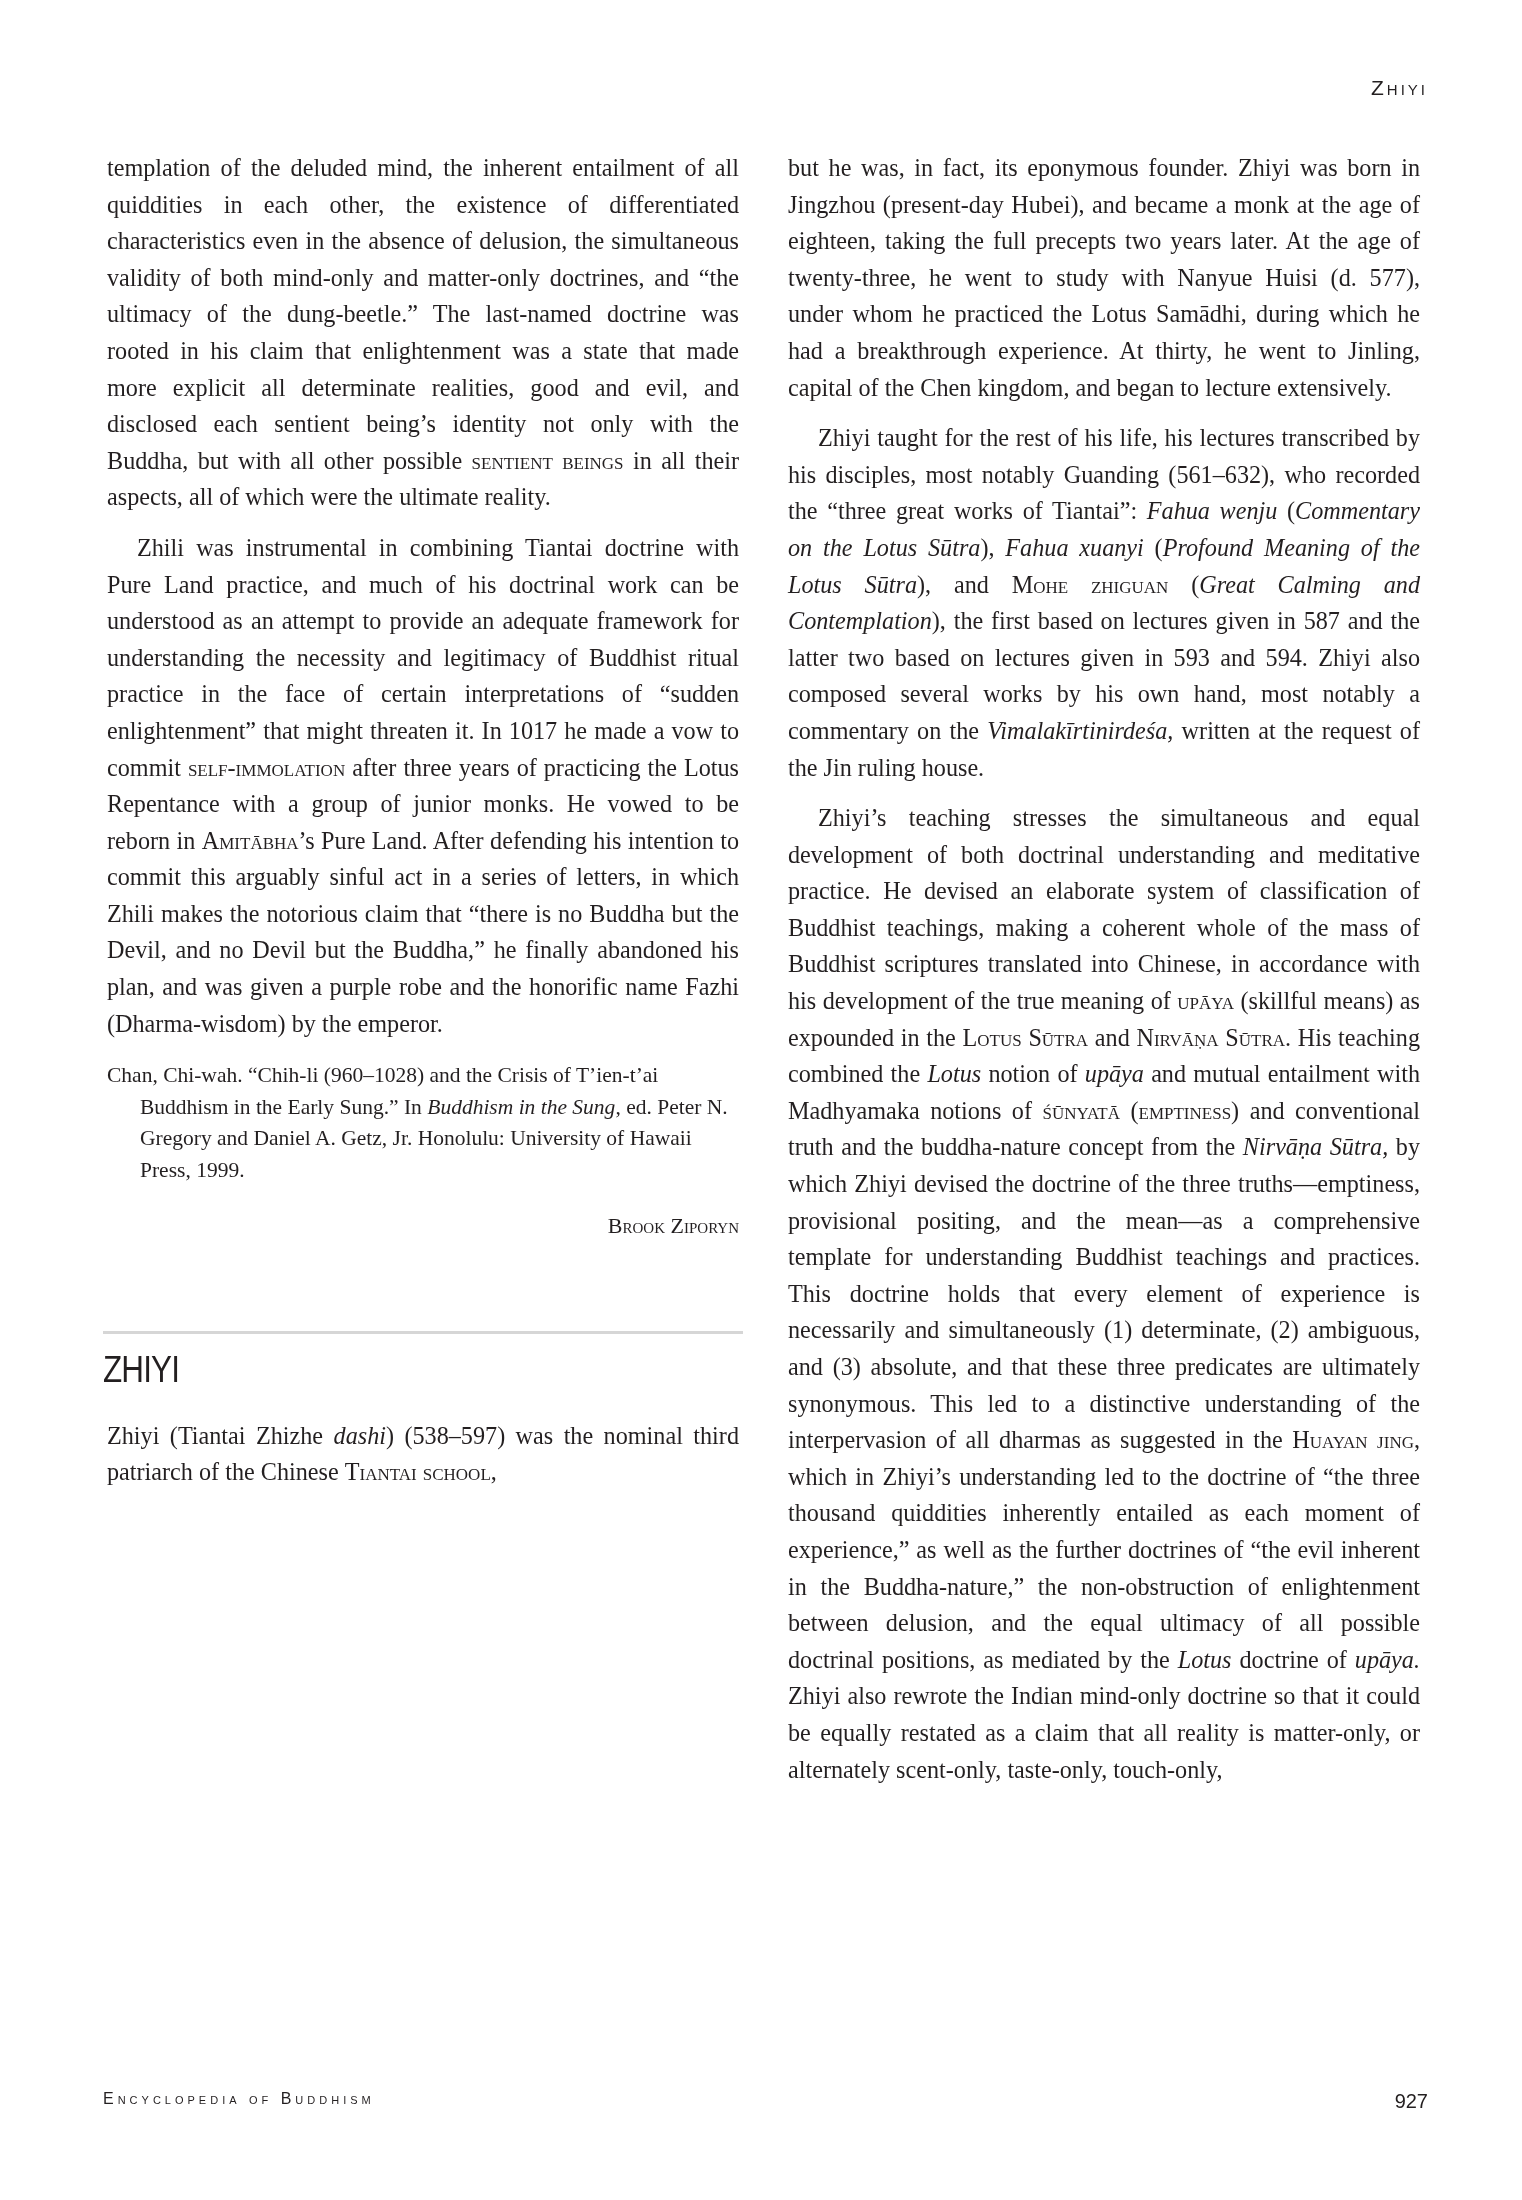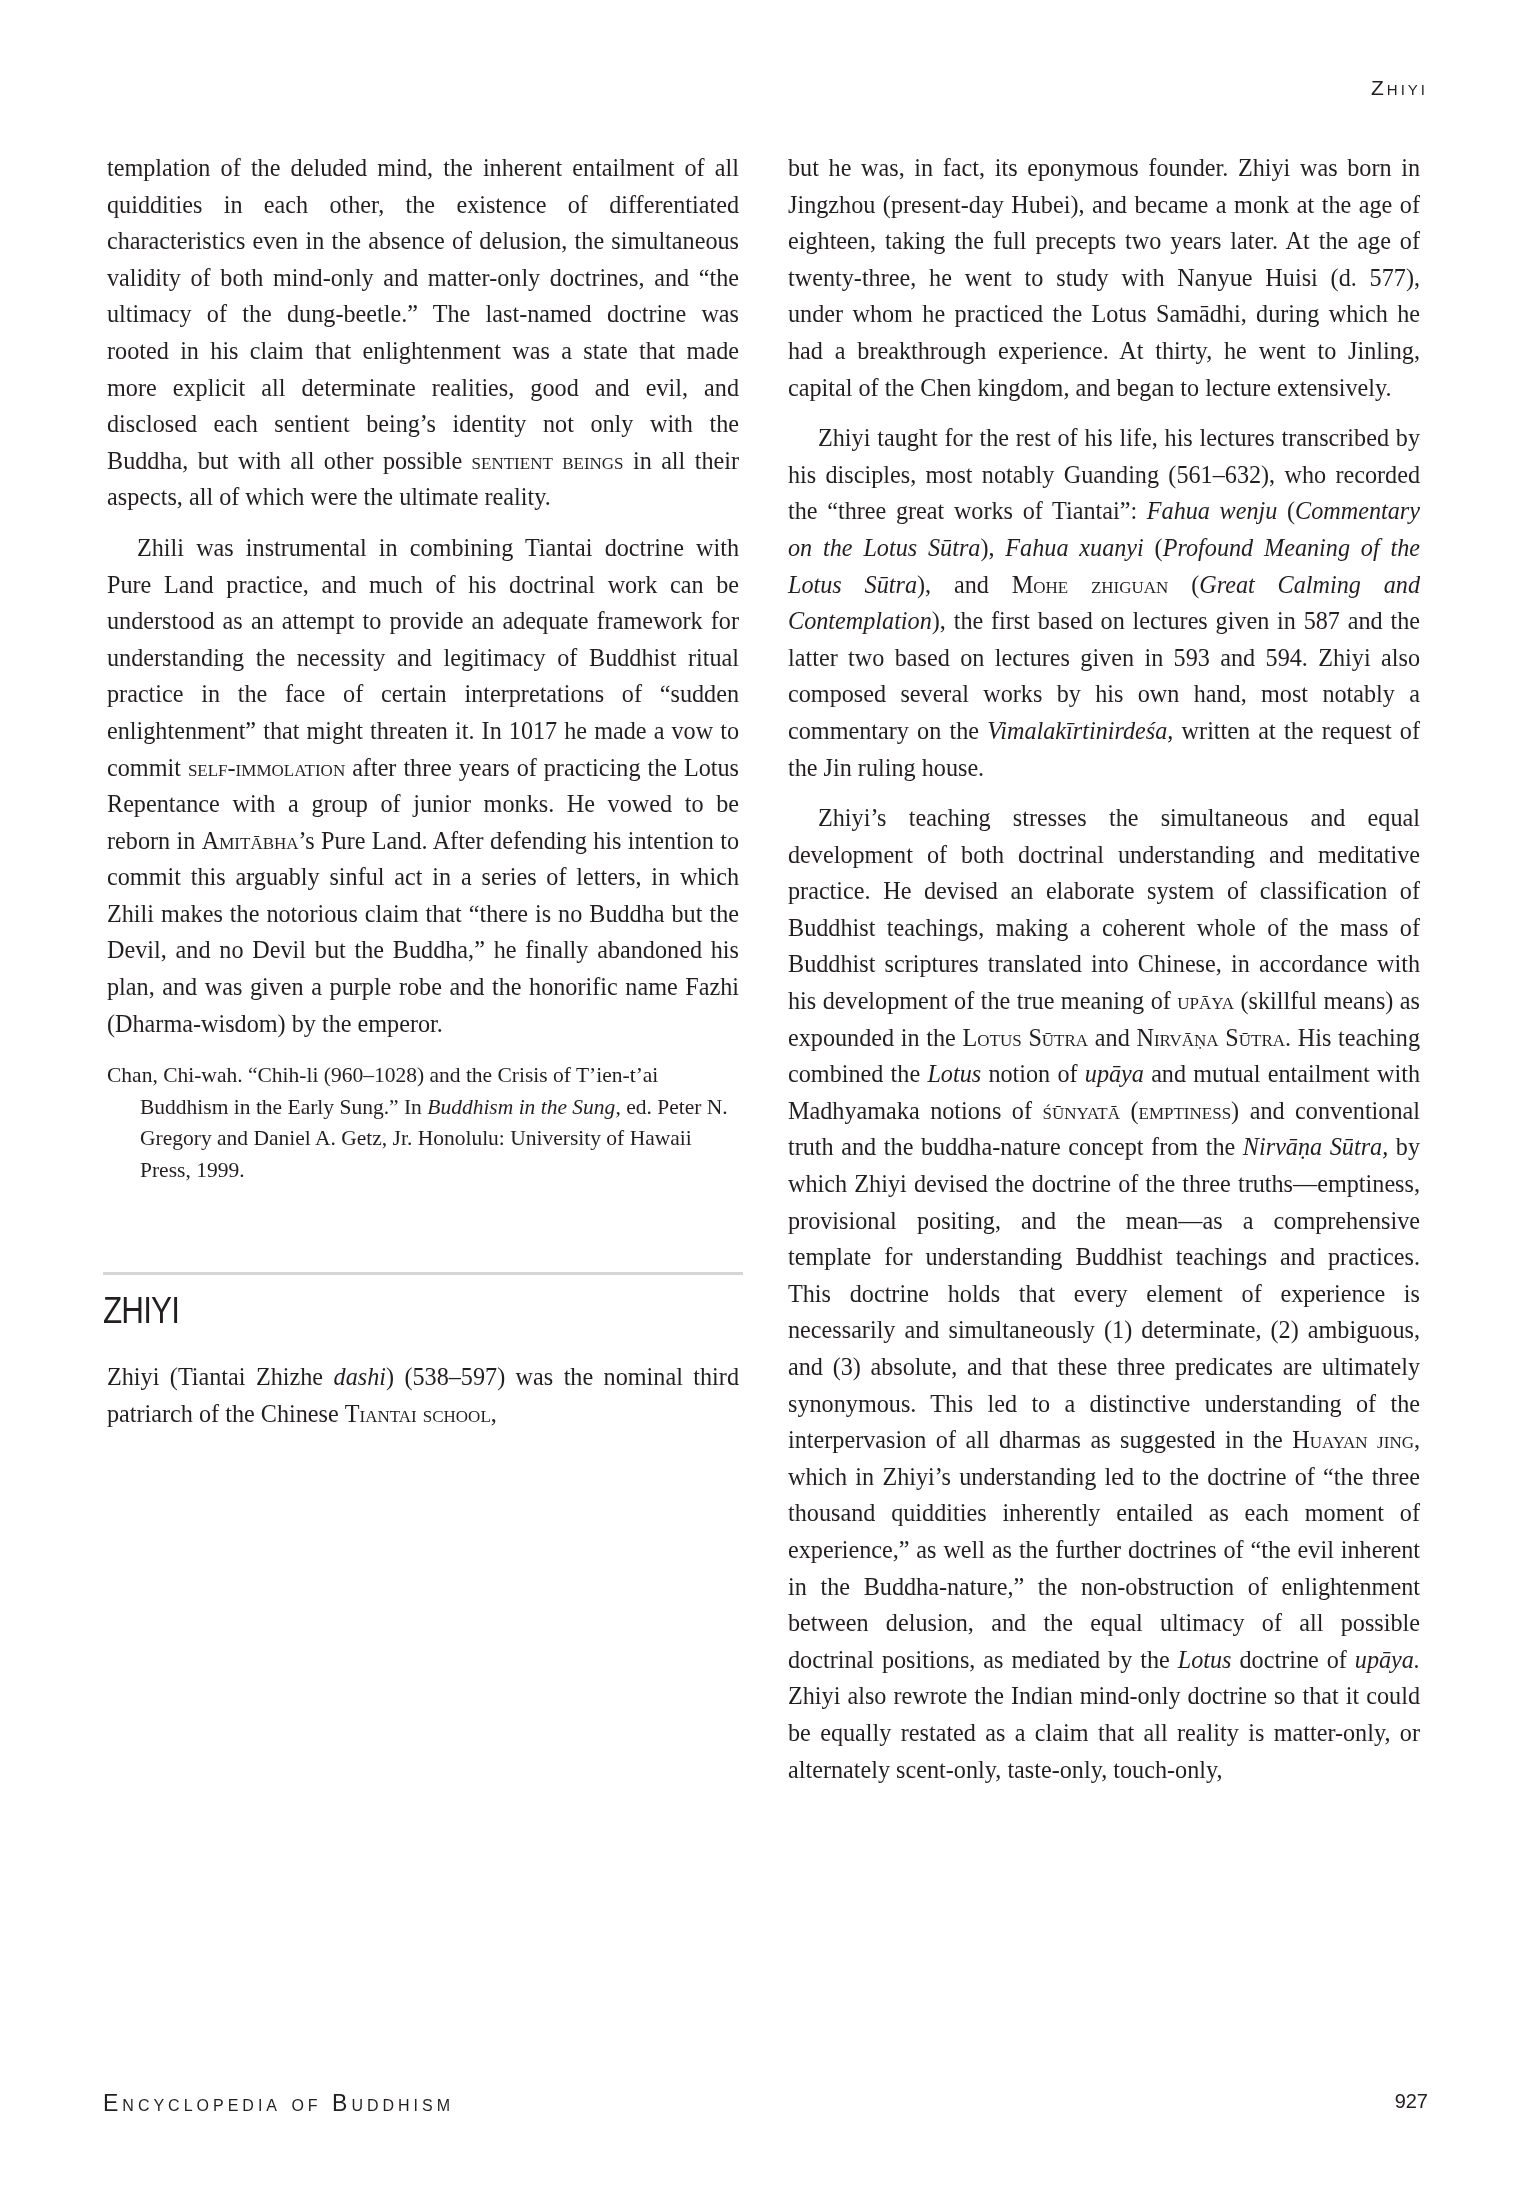--- a/index.html
+++ b/index.html
@@ -41,31 +41,32 @@
   <p><span>templation of the deluded mind, the inherent entailment of all quiddities in each other, the existence of differentiated characteristics even in the absence of delusion, the simultaneous validity of both mind-only and matter-only doctrines, and “the ultimacy of the dung-beetle.” The last-named doctrine was rooted in his claim that enlightenment was a state that made more explicit all determinate realities, good and evil, and disclosed each sentient being’s identity not only with the Buddha, but with all other possible</span> <span class="sc">sentient beings</span> <span>in all their aspects, all of which were the ultimate reality.</span></p>
 
   <p class="indent gap"><span>Zhili was instrumental in combining Tiantai doctrine with Pure Land practice, and much of his doctrinal work can be understood as an attempt to provide an adequate framework for understanding the necessity and legitimacy of Buddhist ritual practice in the face of certain interpretations of “sudden enlightenment” that might threaten it. In 1017 he made a vow to commit</span> <span class="sc">self-immolation</span> <span>after three years of practicing the Lotus Repentance with a group of junior monks. He vowed to be reborn in</span> <span class="sc">Amitābha</span><span>’s Pure Land. After defending his intention to commit this arguably sinful act in a series of letters, in which Zhili makes the notorious claim that “there is no Buddha but the Devil, and no Devil but the Buddha,” he finally abandoned his plan, and was given a purple robe and the honorific name Fazhi (Dharma-wisdom) by the emperor.</span></p>
 
 
 
   <div class="bib">
     <p class="entry"><span>Chan, Chi-wah. “Chih-li (960–1028) and the Crisis of T’ien-t’ai Buddhism in the Early Sung.” In </span><i>Buddhism in the Sung</i><span>, ed. Peter N. Gregory and Daniel A. Getz, Jr. Honolulu: University of Hawaii Press, 1999.</span></p>
   </div>
 
+  <p class="author-sig sc">Brook Ziporyn</p>
 
   <div class="divider"></div>
   <h2 class="entry-title">ZHIYI</h2>
 
   <p class="entry-first"><span>Zhiyi (Tiantai Zhizhe </span><i>dashi</i><span>) (538–597) was the nominal third patriarch of the Chinese </span><span class="sc">Tiantai school</span><span>,</span></p>
 </div>
 
 <div class="col right">
   <p>but he was, in fact, its eponymous founder. Zhiyi was born in Jingzhou (present-day Hubei), and became a monk at the age of eighteen, taking the full precepts two years later. At the age of twenty-three, he went to study with Nanyue Huisi (d. 577), under whom he practiced the Lotus Samādhi, during which he had a breakthrough experience. At thirty, he went to Jinling, capital of the Chen kingdom, and began to lecture extensively.</p>
 
   <p class="indent gap"><span>Zhiyi taught for the rest of his life, his lectures transcribed by his disciples, most notably Guanding (561–632), who recorded the “three great works of Tiantai”: </span><i>Fahua wenju</i><span> (</span><i>Commentary on the Lotus Sūtra</i><span>), </span><i>Fahua xuanyi</i><span> (</span><i>Profound Meaning of the Lotus Sūtra</i><span>), and </span><span class="sc">Mohe zhiguan</span><span> (</span><i>Great Calming and Contemplation</i><span>), the first based on lectures given in 587 and the latter two based on lectures given in 593 and 594. Zhiyi also composed several works by his own hand, most notably a commentary on the </span><i>Vimalakīrtinirdeśa,</i><span> written at the request of the Jin ruling house.</span></p>
 
   <p class="indent gap"><span>Zhiyi’s teaching stresses the simultaneous and equal development of both doctrinal understanding and meditative practice. He devised an elaborate system of classification of Buddhist teachings, making a coherent whole of the mass of Buddhist scriptures translated into Chinese, in accordance with his development of the true meaning of </span><span class="sc">upāya</span><span> (skillful means) as expounded in the </span><span class="sc">Lotus Sūtra</span><span> and </span><span class="sc">Nirvāṇa Sūtra</span><span>. His teaching combined the </span><i>Lotus</i><span> notion of </span><i>upāya</i><span> and mutual entailment with Madhyamaka notions of </span><span class="sc">śūnyatā</span><span> (</span><span class="sc">emptiness</span><span>) and conventional truth and the buddha-nature concept from the </span><i>Nirvāṇa Sūtra,</i><span> by which Zhiyi devised the doctrine of the three truths—emptiness, provisional positing, and the mean—as a comprehensive template for understanding Buddhist teachings and practices. This doctrine holds that every element of experience is necessarily and simultaneously (1) determinate, (2) ambiguous, and (3) absolute, and that these three predicates are ultimately synonymous. This led to a distinctive understanding of the interpervasion of all dharmas as suggested in the </span><span class="sc">Huayan jing</span><span>, which in Zhiyi’s understanding led to the doctrine of “the three thousand quiddities inherently entailed as each moment of experience,” as well as the further doctrines of “the evil inherent in the Buddha-nature,” the non-obstruction of enlightenment between delusion, and the equal ultimacy of all possible doctrinal positions, as mediated by the </span><i>Lotus</i><span> doctrine of </span><i>upāya.</i><span> Zhiyi also rewrote the Indian mind-only doctrine so that it could be equally restated as a claim that all reality is matter-only, or alternately scent-only, taste-only, touch-only,</span></p>
 </div>
 
 <div class="footer">
-  <span class="pub" style="font-variant:small-caps;font-size:23px;letter-spacing:4px;">Encyclopedia of Buddhism</span>
+  <span class="pub" style="font-variant:small-caps;font-size:16px;letter-spacing:4px;">Encyclopedia of Buddhism</span>
   <span class="page">927</span>
 </div>
 
 </body></html>

